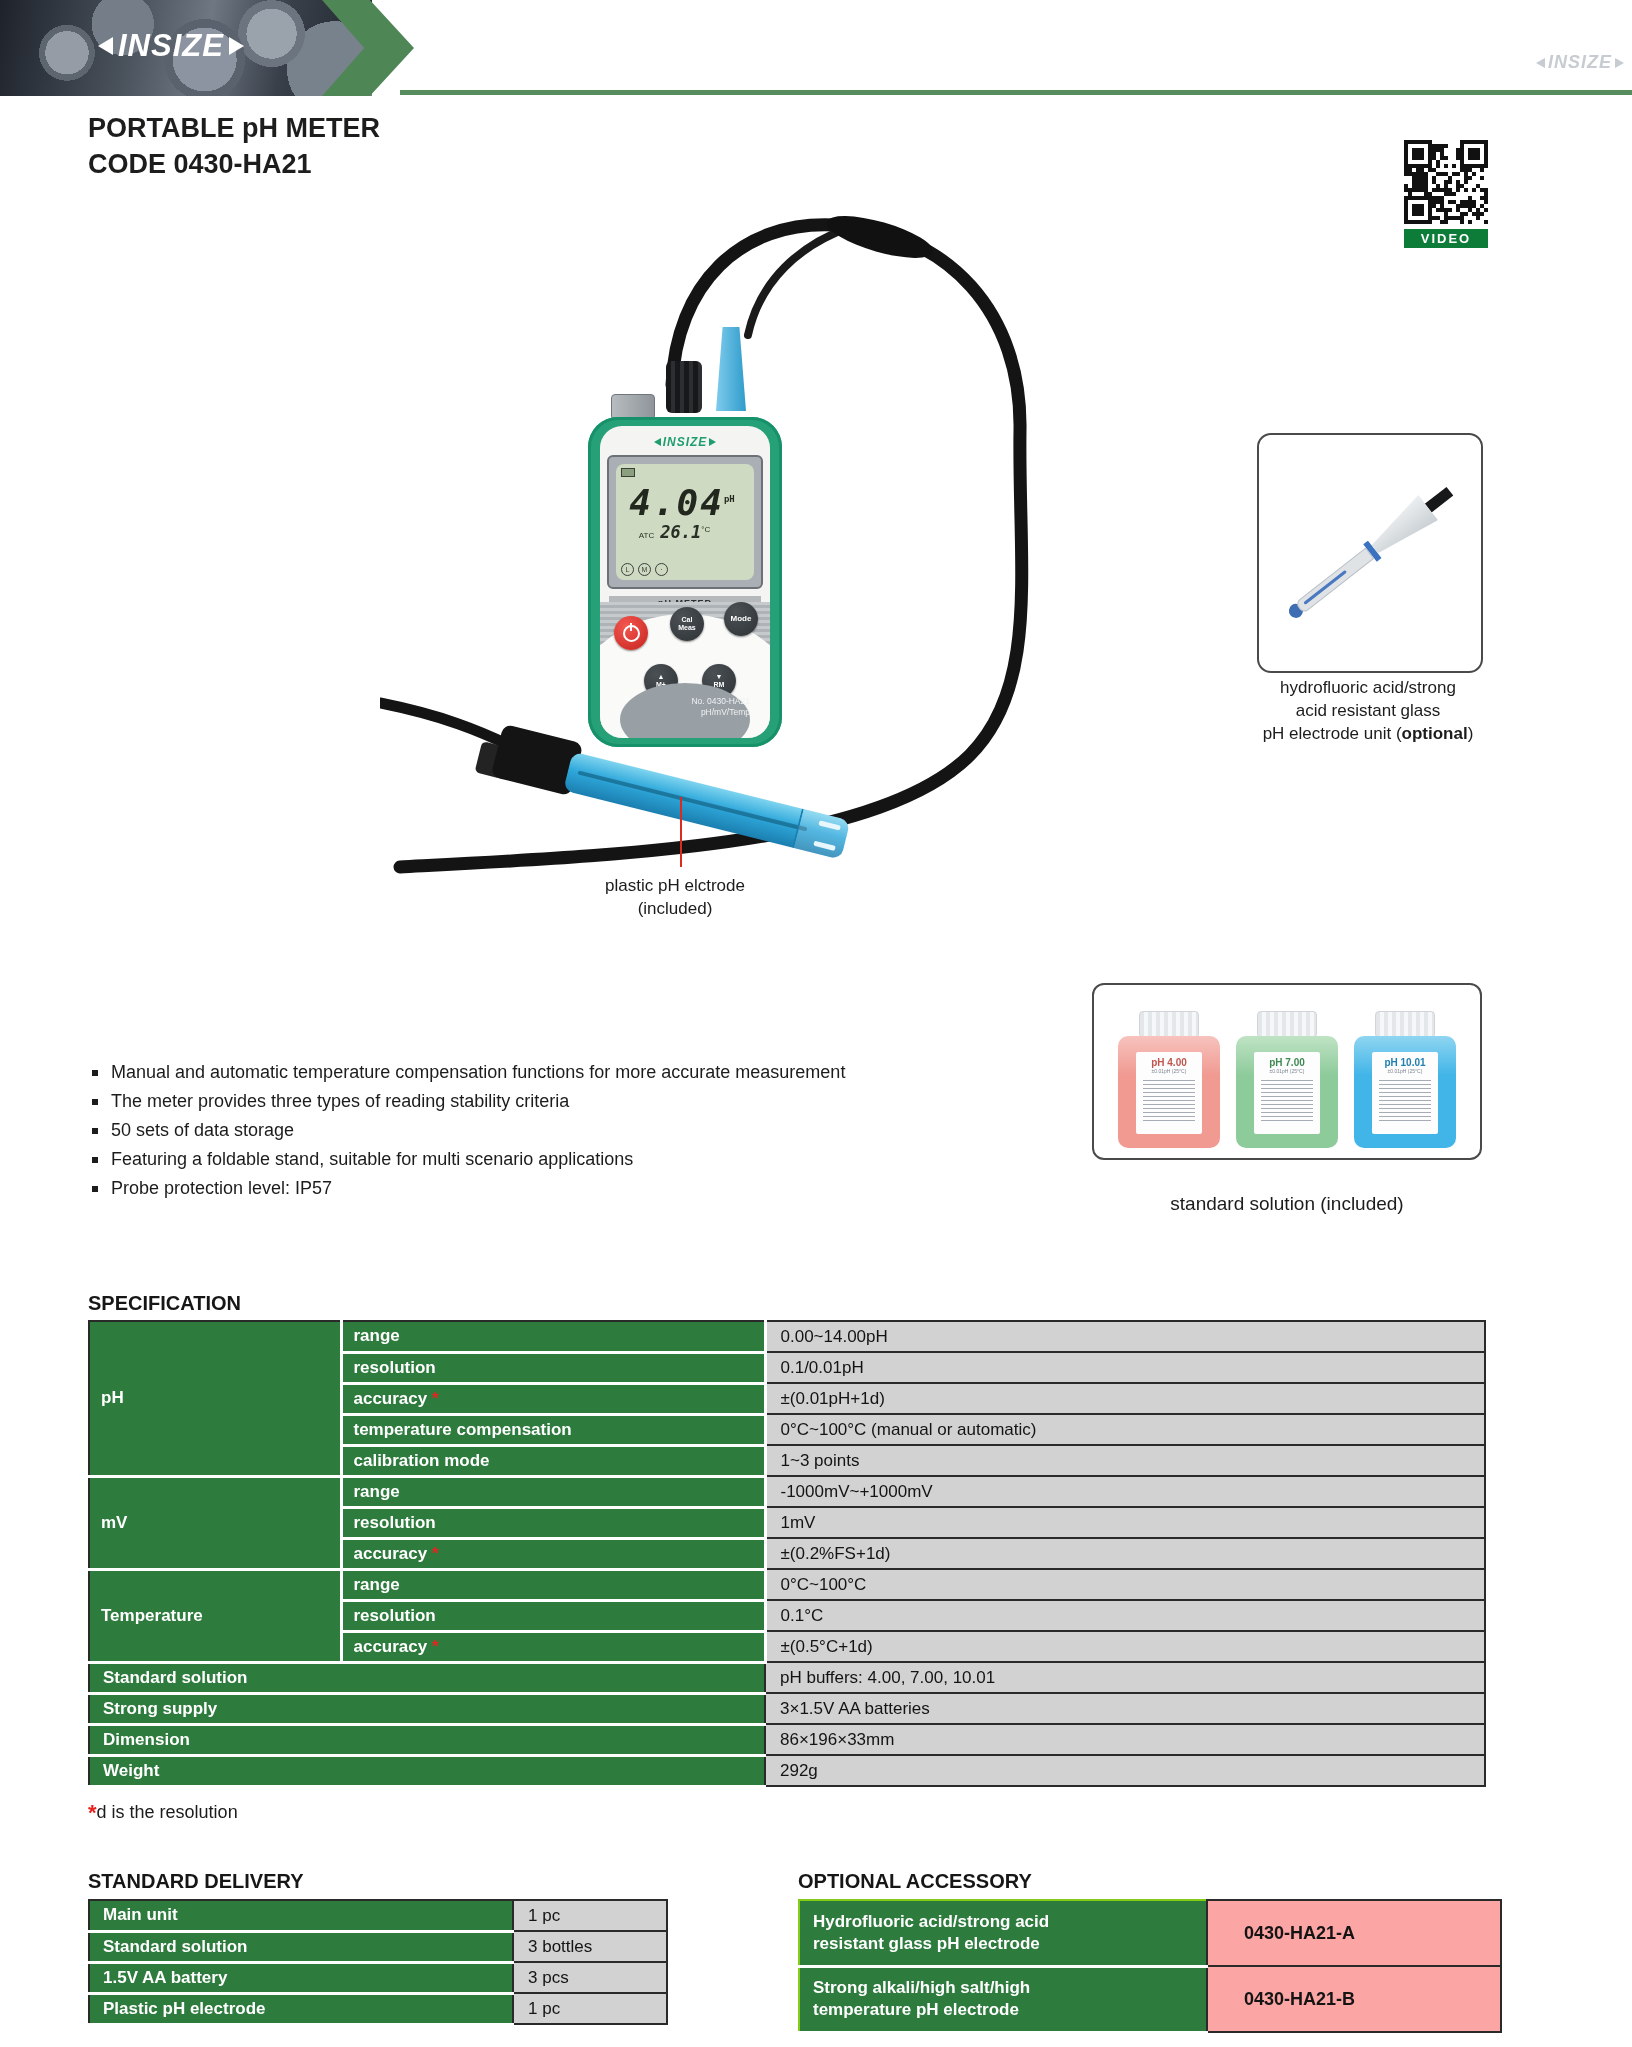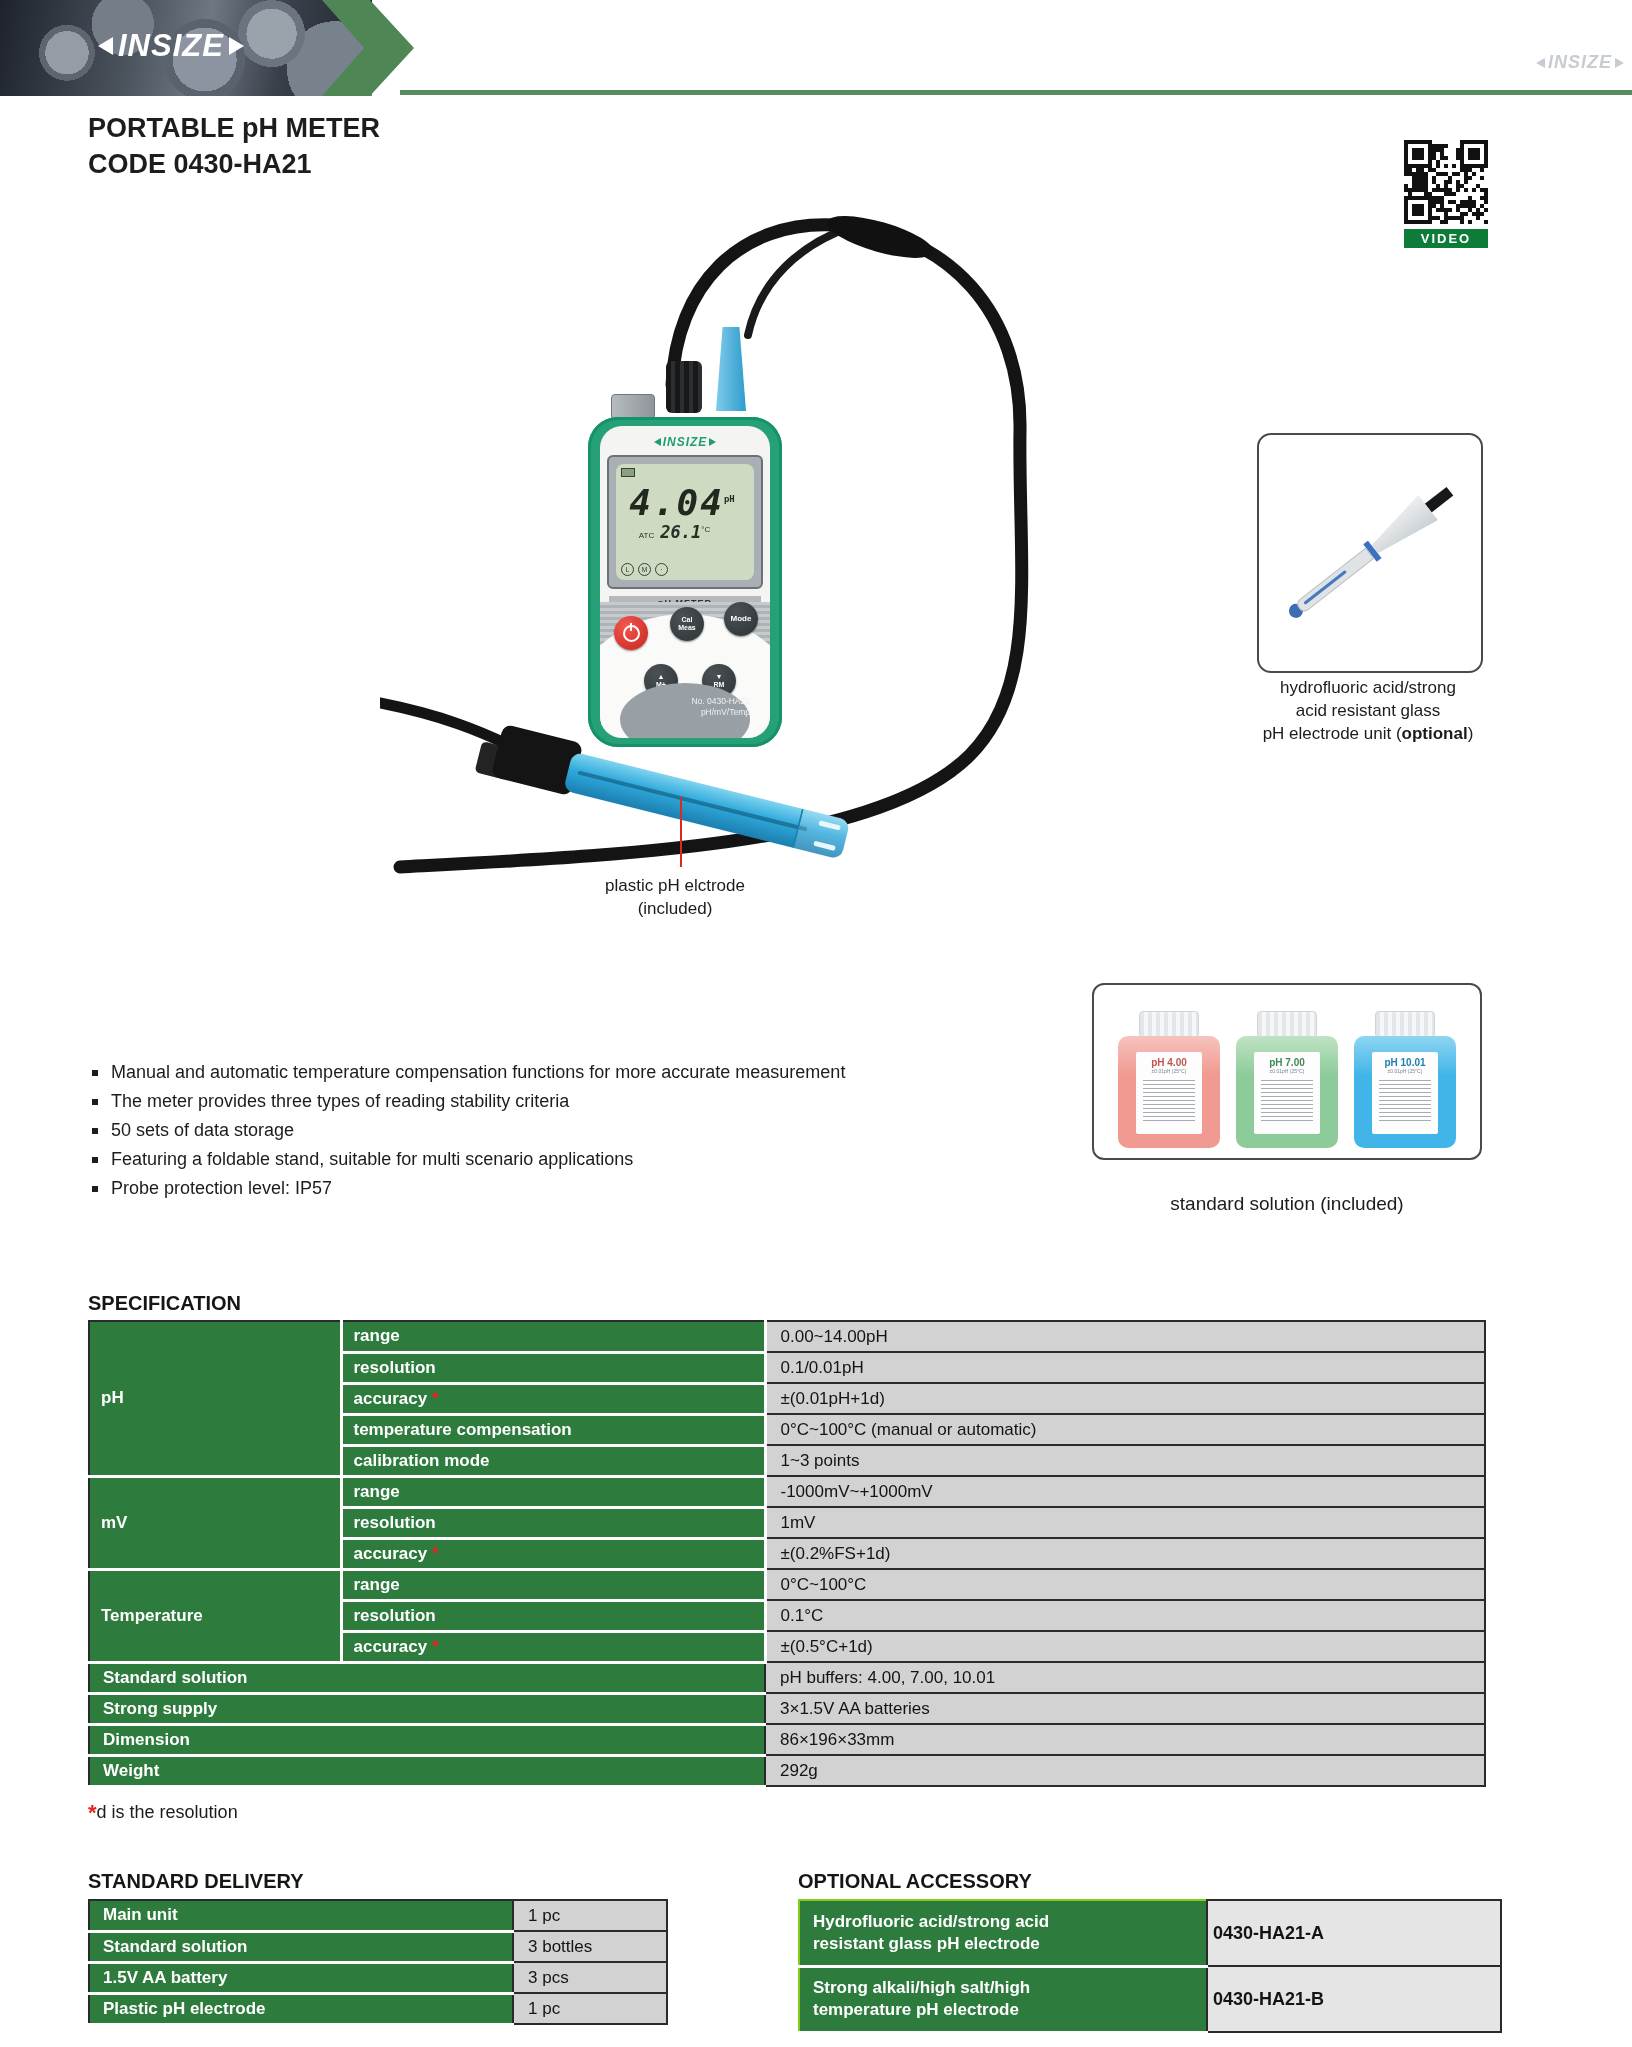--- a/index.html
+++ b/index.html
@@ -134,21 +134,21 @@
   table.dlv{position:absolute;left:88px;top:1899px;width:578px;border-collapse:collapse;table-layout:fixed;border:2px solid #2a2a2a;}
   table.acc{position:absolute;left:798px;top:1899px;width:702px;border-collapse:collapse;table-layout:fixed;border:2px solid #84cc16;}
   td{font-size:17px;vertical-align:middle;}
   td.g{background:#2e7b3e;color:#fff;font-weight:bold;padding-left:11px;
     border-bottom:3px solid #fff;border-right:3px solid #fff;}
   td.g2{background:#2e7b3e;color:#fff;font-weight:bold;padding-left:13px;border-bottom:3px solid #fff;}
   td.v{background:#d2d2d2;color:#141414;border:2px solid #2a2a2a;padding-left:14px;}
   tr.sr{height:31px;}
   tr.ar{height:66px;}
   td.acc-l{background:#2e7b3e;color:#fff;font-weight:bold;padding-left:13px;line-height:22px;border-bottom:3px solid #fff;}
-  td.acc-v{background:#e5e5e5;color:#141414;font-weight:bold;font-size:18px;border:2px solid #2a2a2a;padding-left:5px;}
+  td.acc-v{background:#fca5a5;color:#141414;font-weight:bold;font-size:18px;border:2px solid #2a2a2a;padding-left:36px;}
   .star{color:#e8231f;}
   .spec-note{position:absolute;left:88px;top:1800px;font-size:18px;color:#1c1c1c;}
   .spec-note .star{font-size:22px;font-weight:bold;vertical-align:-2px;}
 </style>
 </head>
 <body>
 
 <div class="header">
   <div class="header-photo"></div>
   <span class="logo logo-header">

